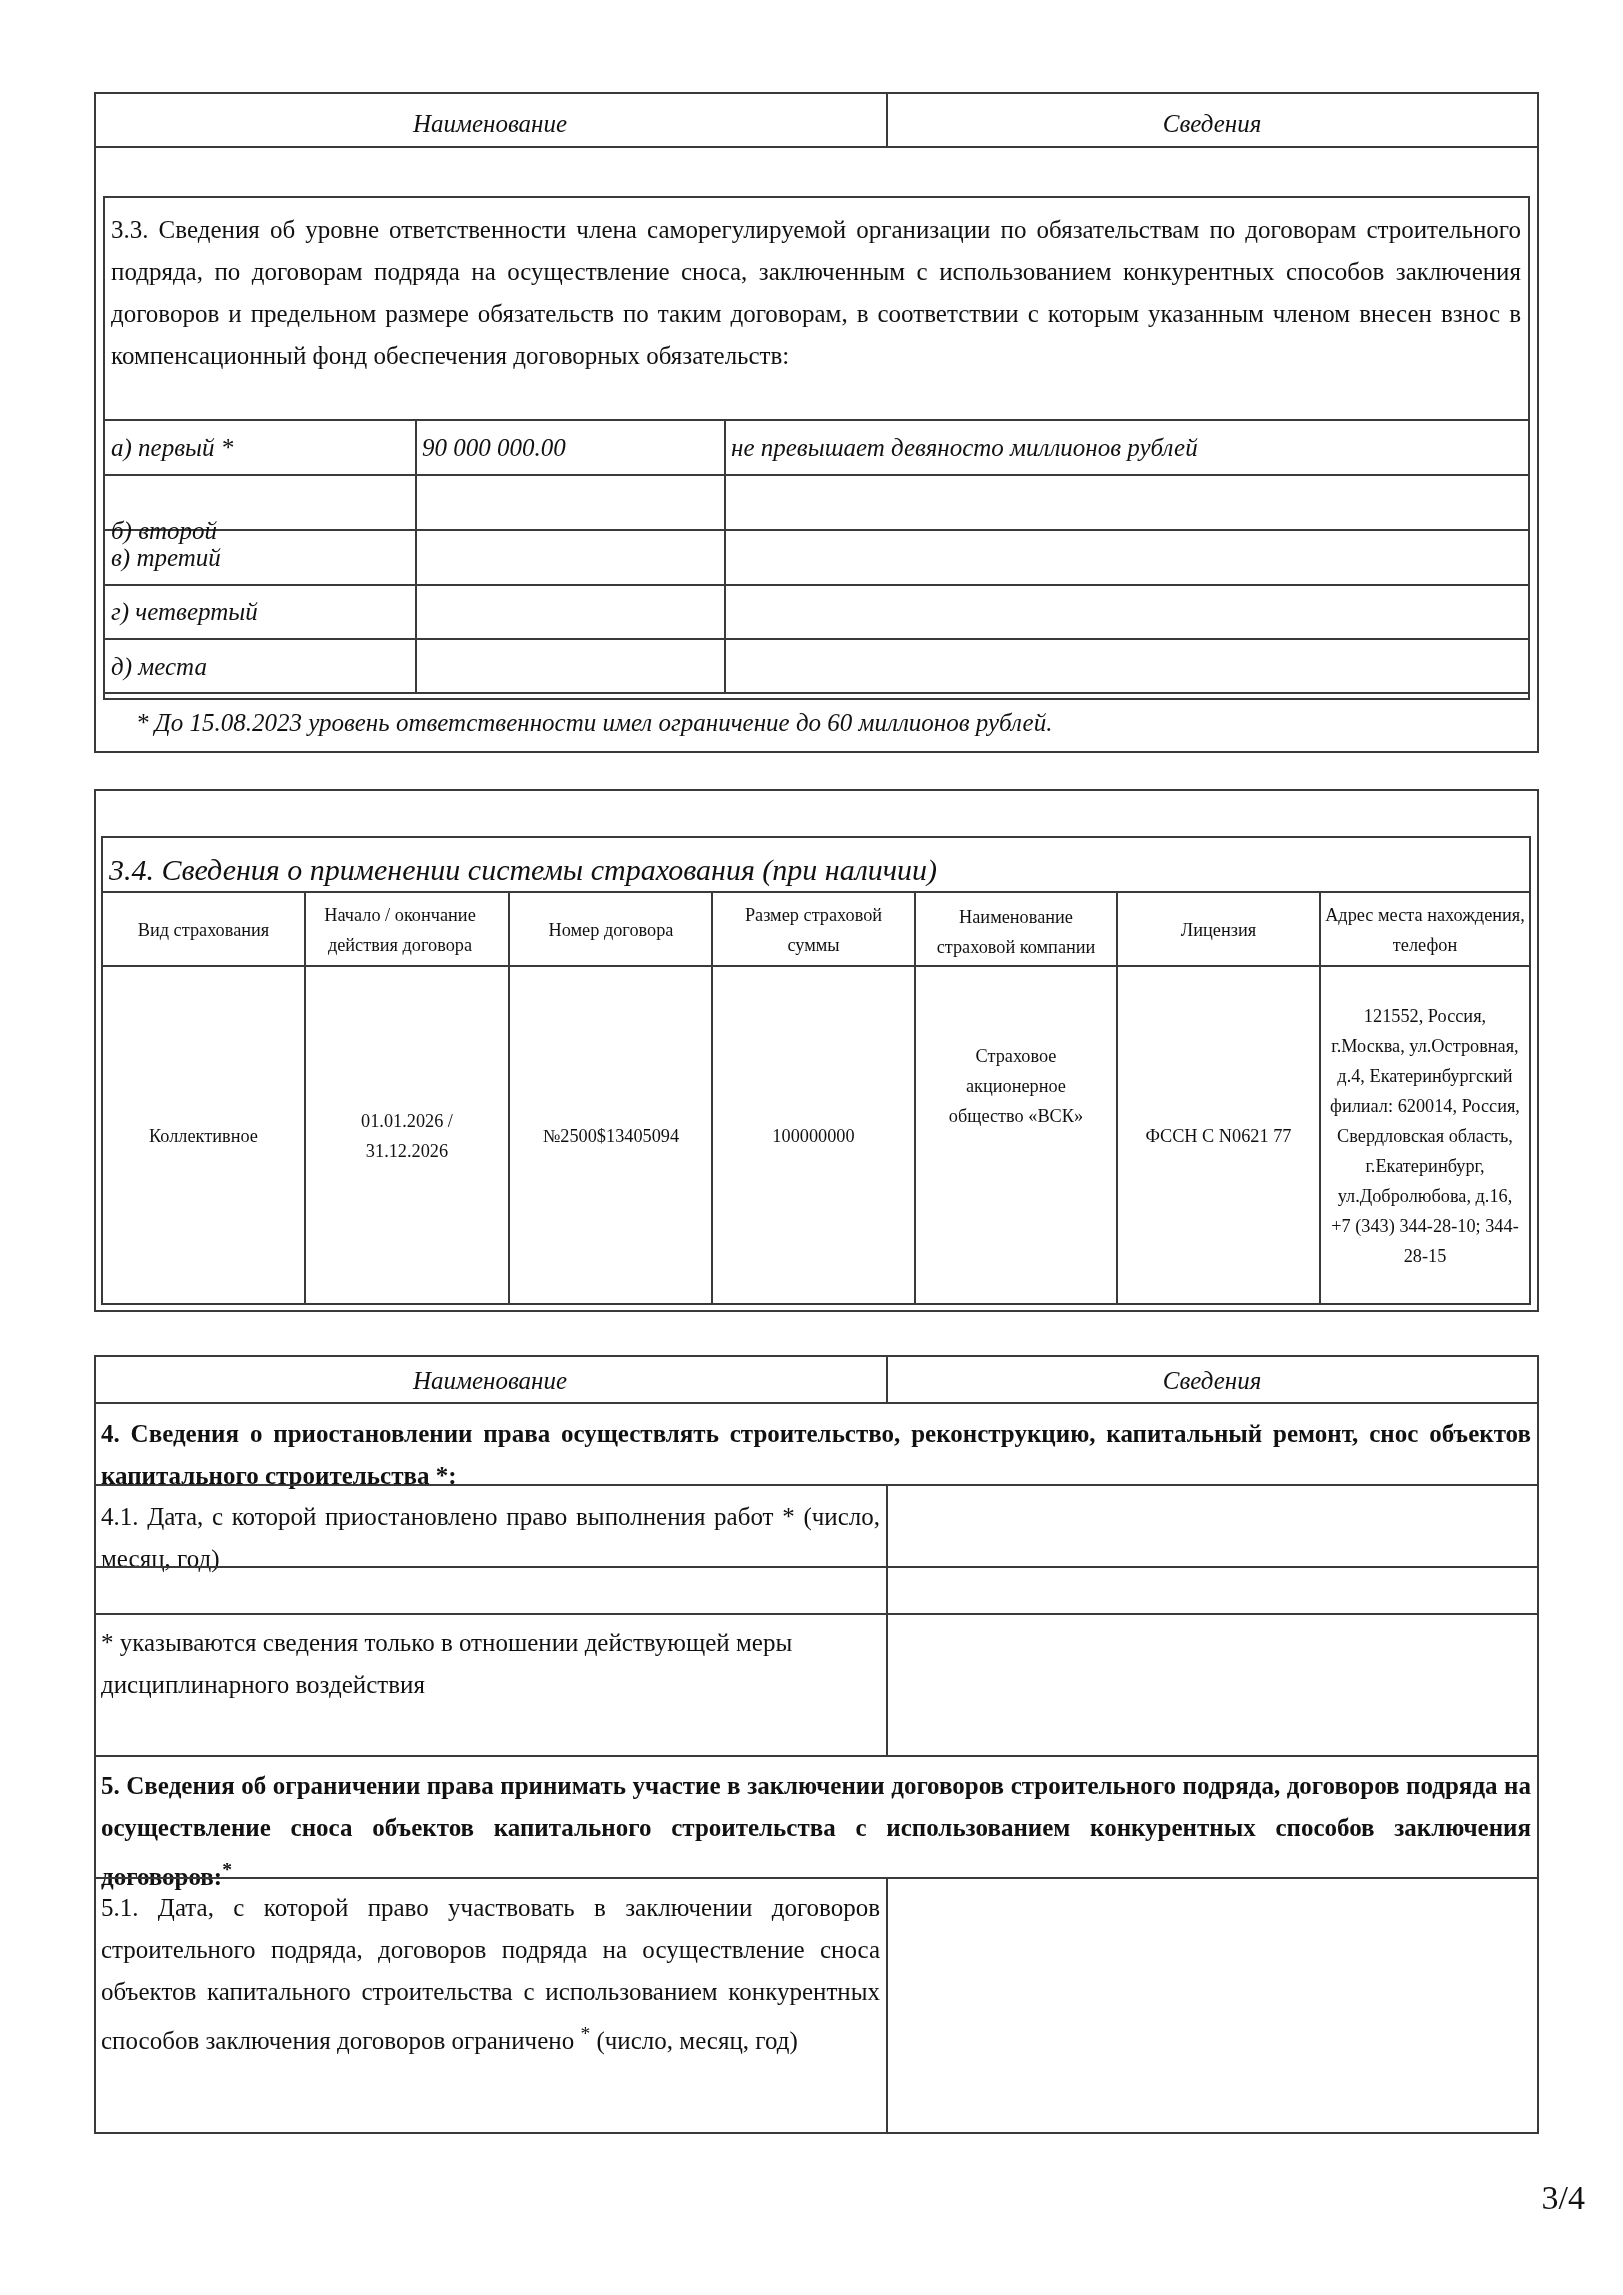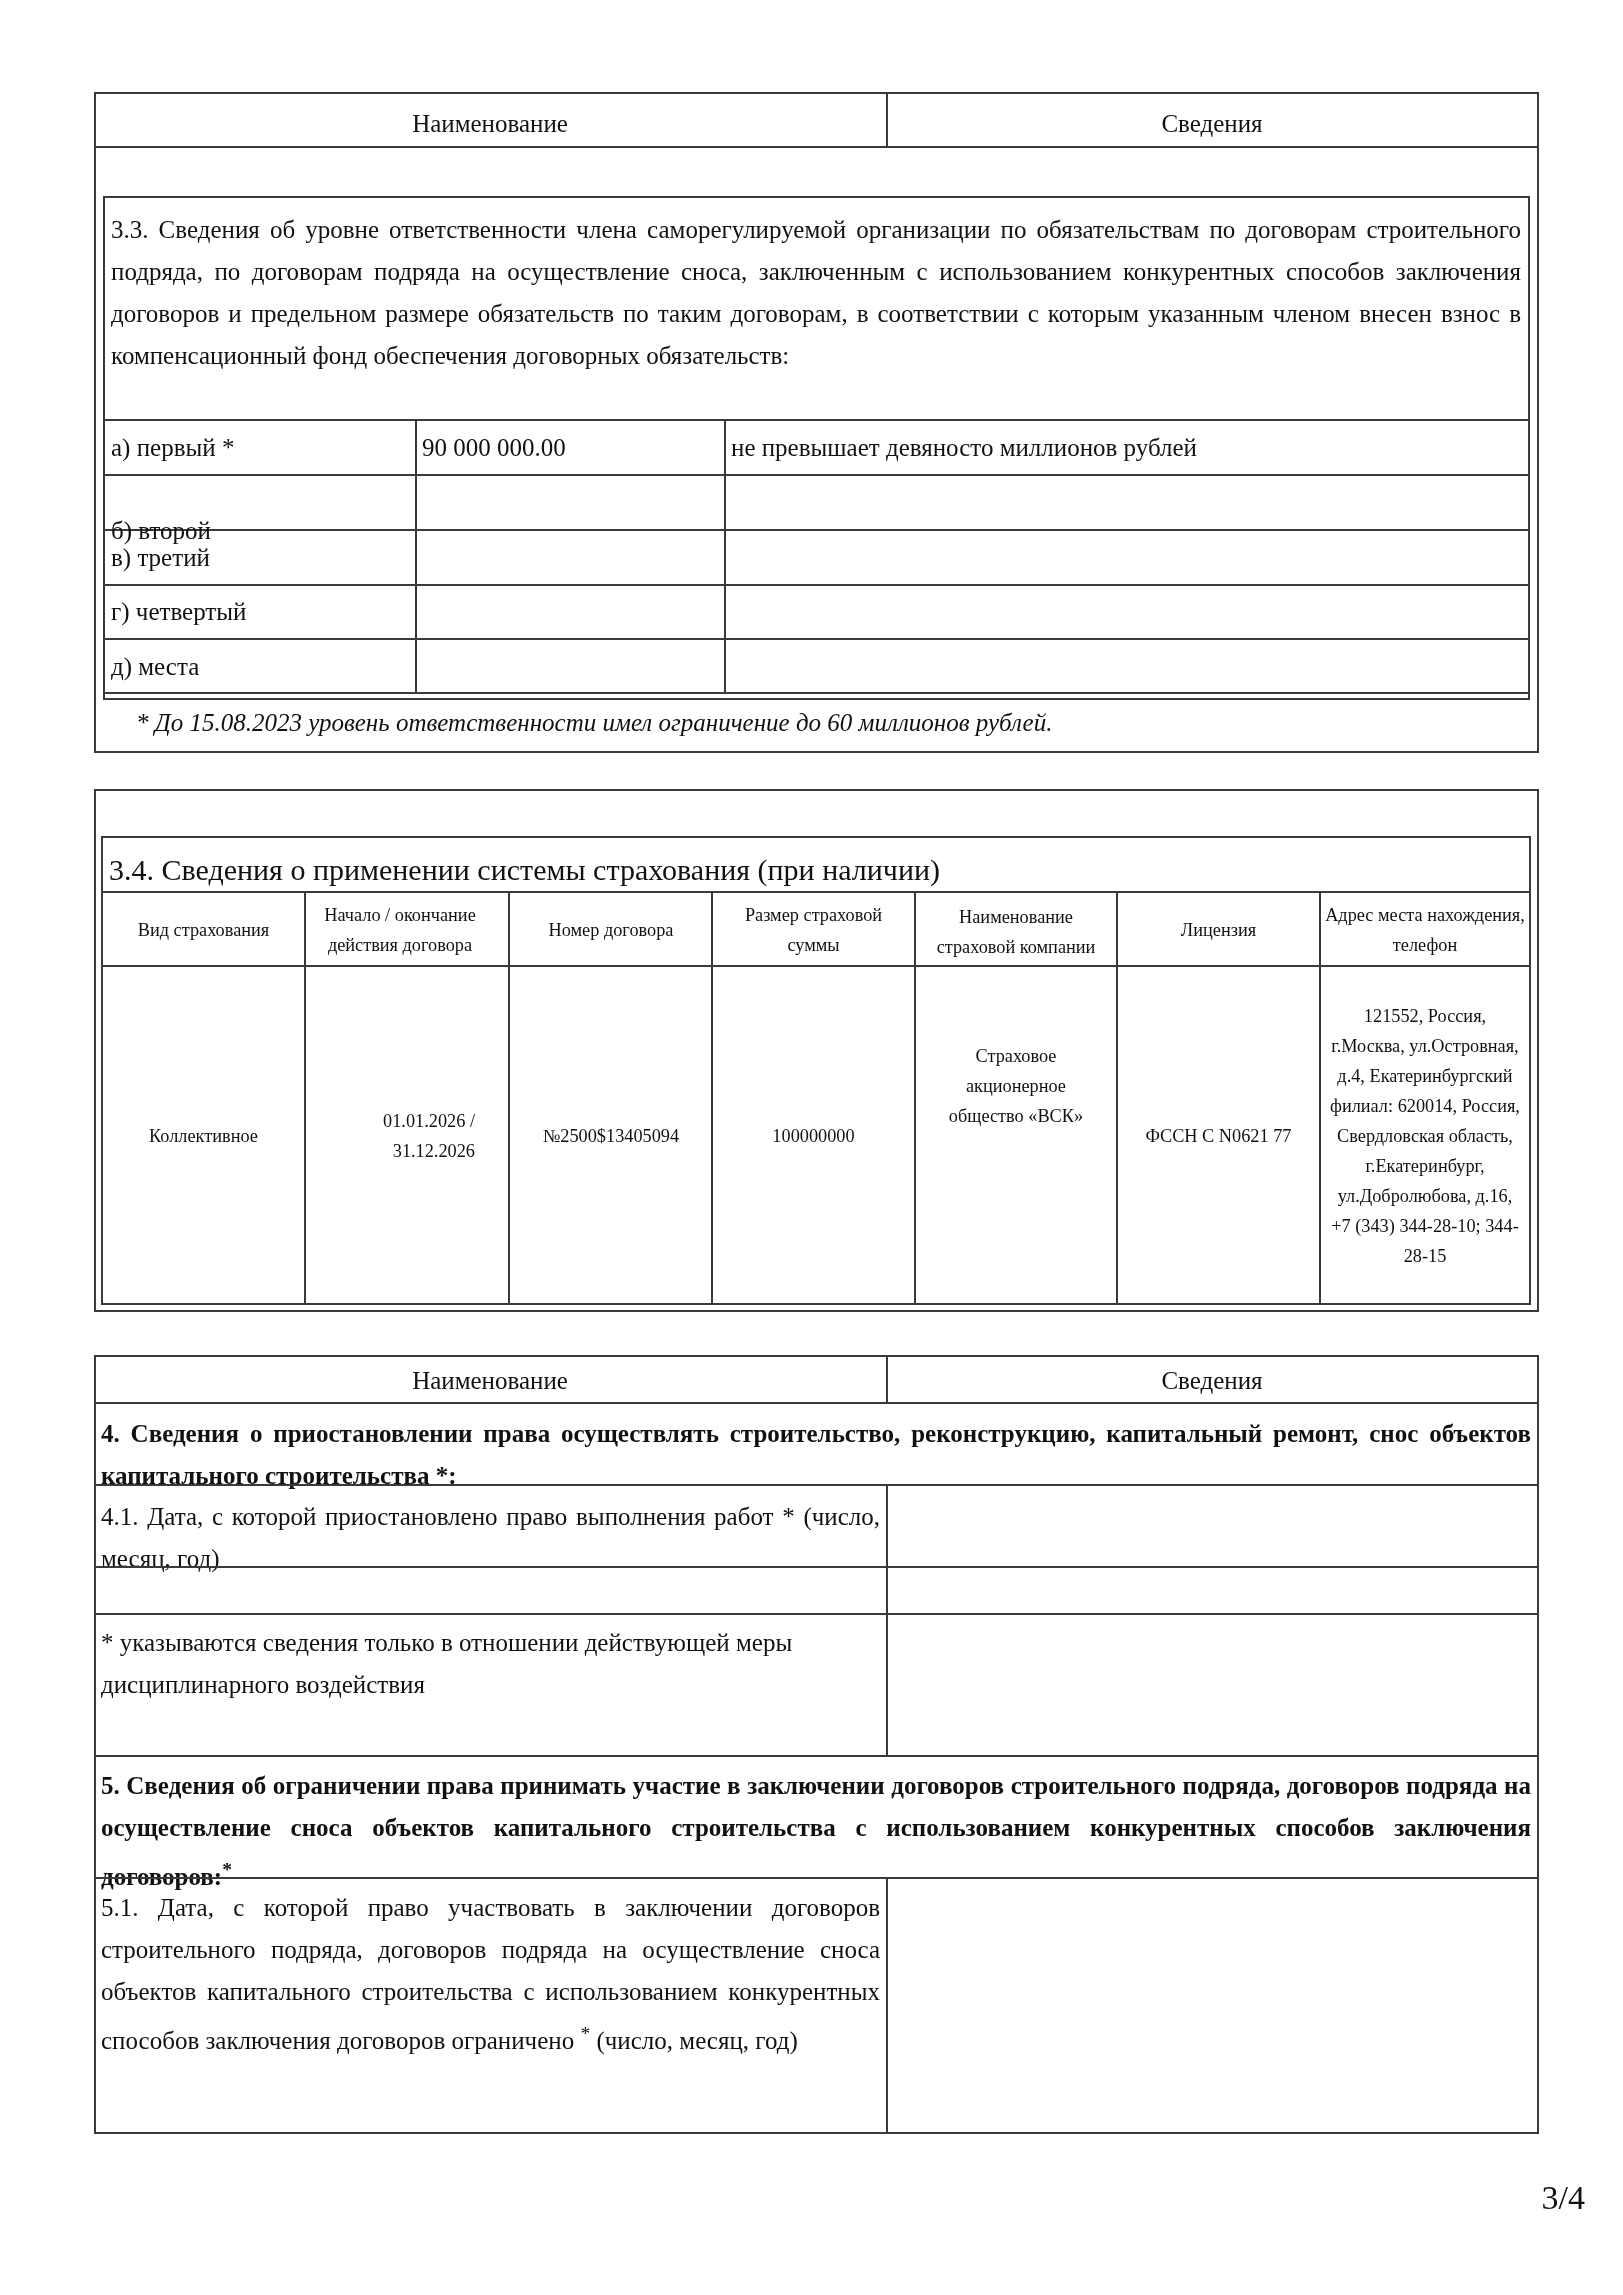--- a/index.html
+++ b/index.html
@@ -7,21 +7,21 @@
       width: 1623px; height: 2295px; position: relative; overflow: hidden;
       font-family: "Liberation Serif", "DejaVu Serif", serif;
       color: #111111;
     }
     .page { position: absolute; left: 0; top: 0; width: 1623px; height: 2295px; }
 
     
     .box { position: absolute; box-sizing: border-box; border: 2px solid #3a3a3a; }
     .hline { position: absolute; height: 0; border-top: 2.6px solid #3a3a3a; }
     .vline { position: absolute; width: 0; border-left: 2px solid #3a3a3a; }
-    .txt { position: absolute; font-size: 25px; line-height: 42px; white-space: nowrap; }
+    .txt { position: absolute; font-size: 25px; line-height: 42px; white-space: nowrap; font-style: italic; }
     .center { text-align: center; }
     .para {
       position: absolute; font-size: 25px; line-height: 42px;
       text-align: justify; text-align-last: left; white-space: normal;
     }
     .para.bold { font-weight: bold; }
     .italic-note { position: absolute; font-size: 25px; font-style: italic; white-space: nowrap; }
     .cell {
       position: absolute; box-sizing: border-box; display: flex;
       align-items: center; justify-content: center; text-align: center;
@@ -99,21 +99,21 @@
   <div class="cell" style="left:103px; top:894px; width:201px; height:71px;">Вид страхования</div>
   <div class="cell" style="left:306px; top:894px; width:188px; height:71px;text-align:center;">Начало / окончание действия договора</div>
   <div class="cell" style="left:510px; top:894px; width:202px; height:71px;">Номер договора</div>
   <div class="cell" style="left:713px; top:894px; width:201px; height:71px;">Размер страховой суммы</div>
   <div class="cell" style="left:916px; top:894px; width:200px; height:76px;">Наименование страховой компании</div>
   <div class="cell" style="left:1118px; top:894px; width:201px; height:71px;">Лицензия</div>
   <div class="cell" style="left:1321px; top:894px; width:208px; height:71px;">Адрес места нахождения, телефон</div>
 
   <div>
     <div class="cell" style="left:103px; top:967px; width:201px; height:338px;">Коллективное</div>
-    <div class="cell" style="left:313px; top:967px; width:188px; height:338px; padding:12px 26px;text-align:right;">01.01.2026 / 31.12.2026</div>
+    <div class="cell" style="left:313px; top:967px; width:188px; height:338px; padding:12px 26px;">01.01.2026 / 31.12.2026</div>
     <div class="cell" style="left:510px; top:967px; width:202px; height:338px;">№2500$13405094</div>
     <div class="cell" style="left:713px; top:967px; width:201px; height:338px;">100000000</div>
     <div class="cell" style="left:916px; top:967px; width:200px; height:238px; padding:0 26px;">Страховое акционерное общество «ВСК»</div>
     <div class="cell" style="left:1118px; top:967px; width:201px; height:338px;">ФССН С N0621 77</div>
     <div class="cell" style="left:1321px; top:967px; width:208px; height:338px; padding:0 5.2px;">121552, Россия, г.Москва, ул.Островная, д.4, Екатеринбургский филиал: 620014, Россия, Свердловская область, г.Екатеринбург, ул.Добролюбова, д.16, +7 (343) 344-28-10; 344-28-15</div>
   </div>
 
   <div class="box" style="left:94px; top:1355px; width:1445px; height:779px;"></div>
   <div class="hline" style="left:94px; top:1402px; width:1445px;"></div>
   <div class="vline" style="left:886px; top:1355px; height:48px;"></div>

